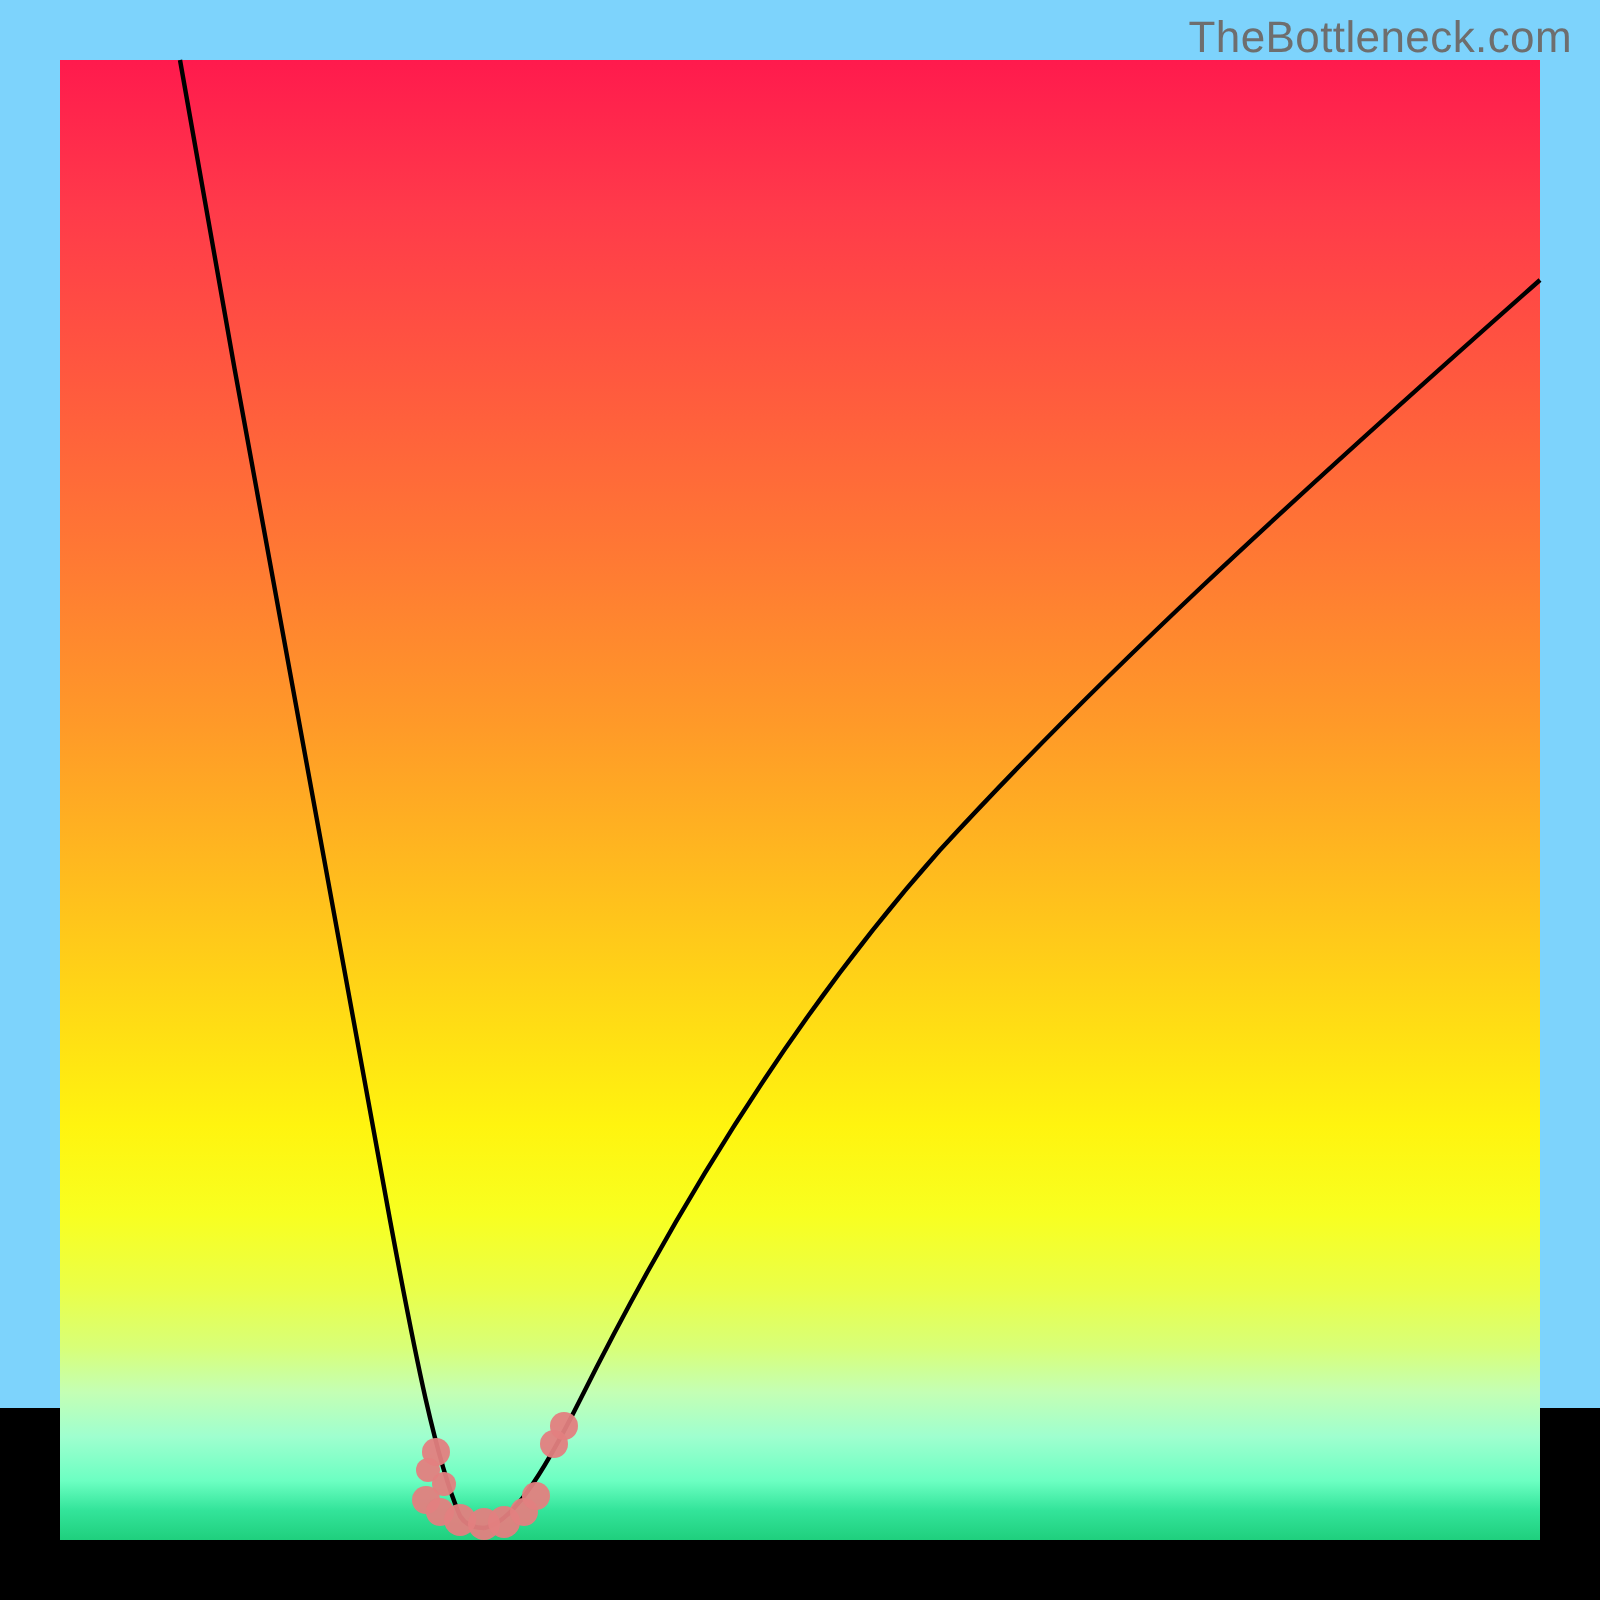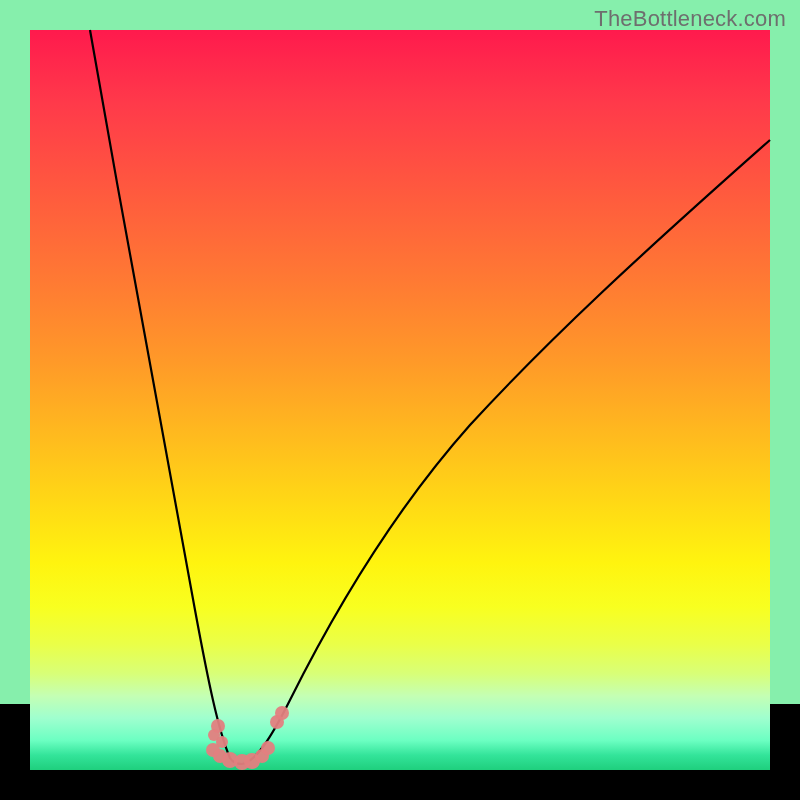--- a/index.html
+++ b/index.html
@@ -10,21 +10,21 @@
     background: #000;
     overflow: hidden;
     font-family: Arial, Helvetica, sans-serif;
   }
   .frame {
     position: absolute;
     left: 0;
     top: 0;
     width: 800px;
     height: 704px;
-    background: #86efac;
+    background: #7dd3fc;
   }
   .plot-area {
     position: absolute;
     left: 30px;
     top: 30px;
     width: 740px;
     height: 740px;
     
     background: linear-gradient(
       to bottom,

